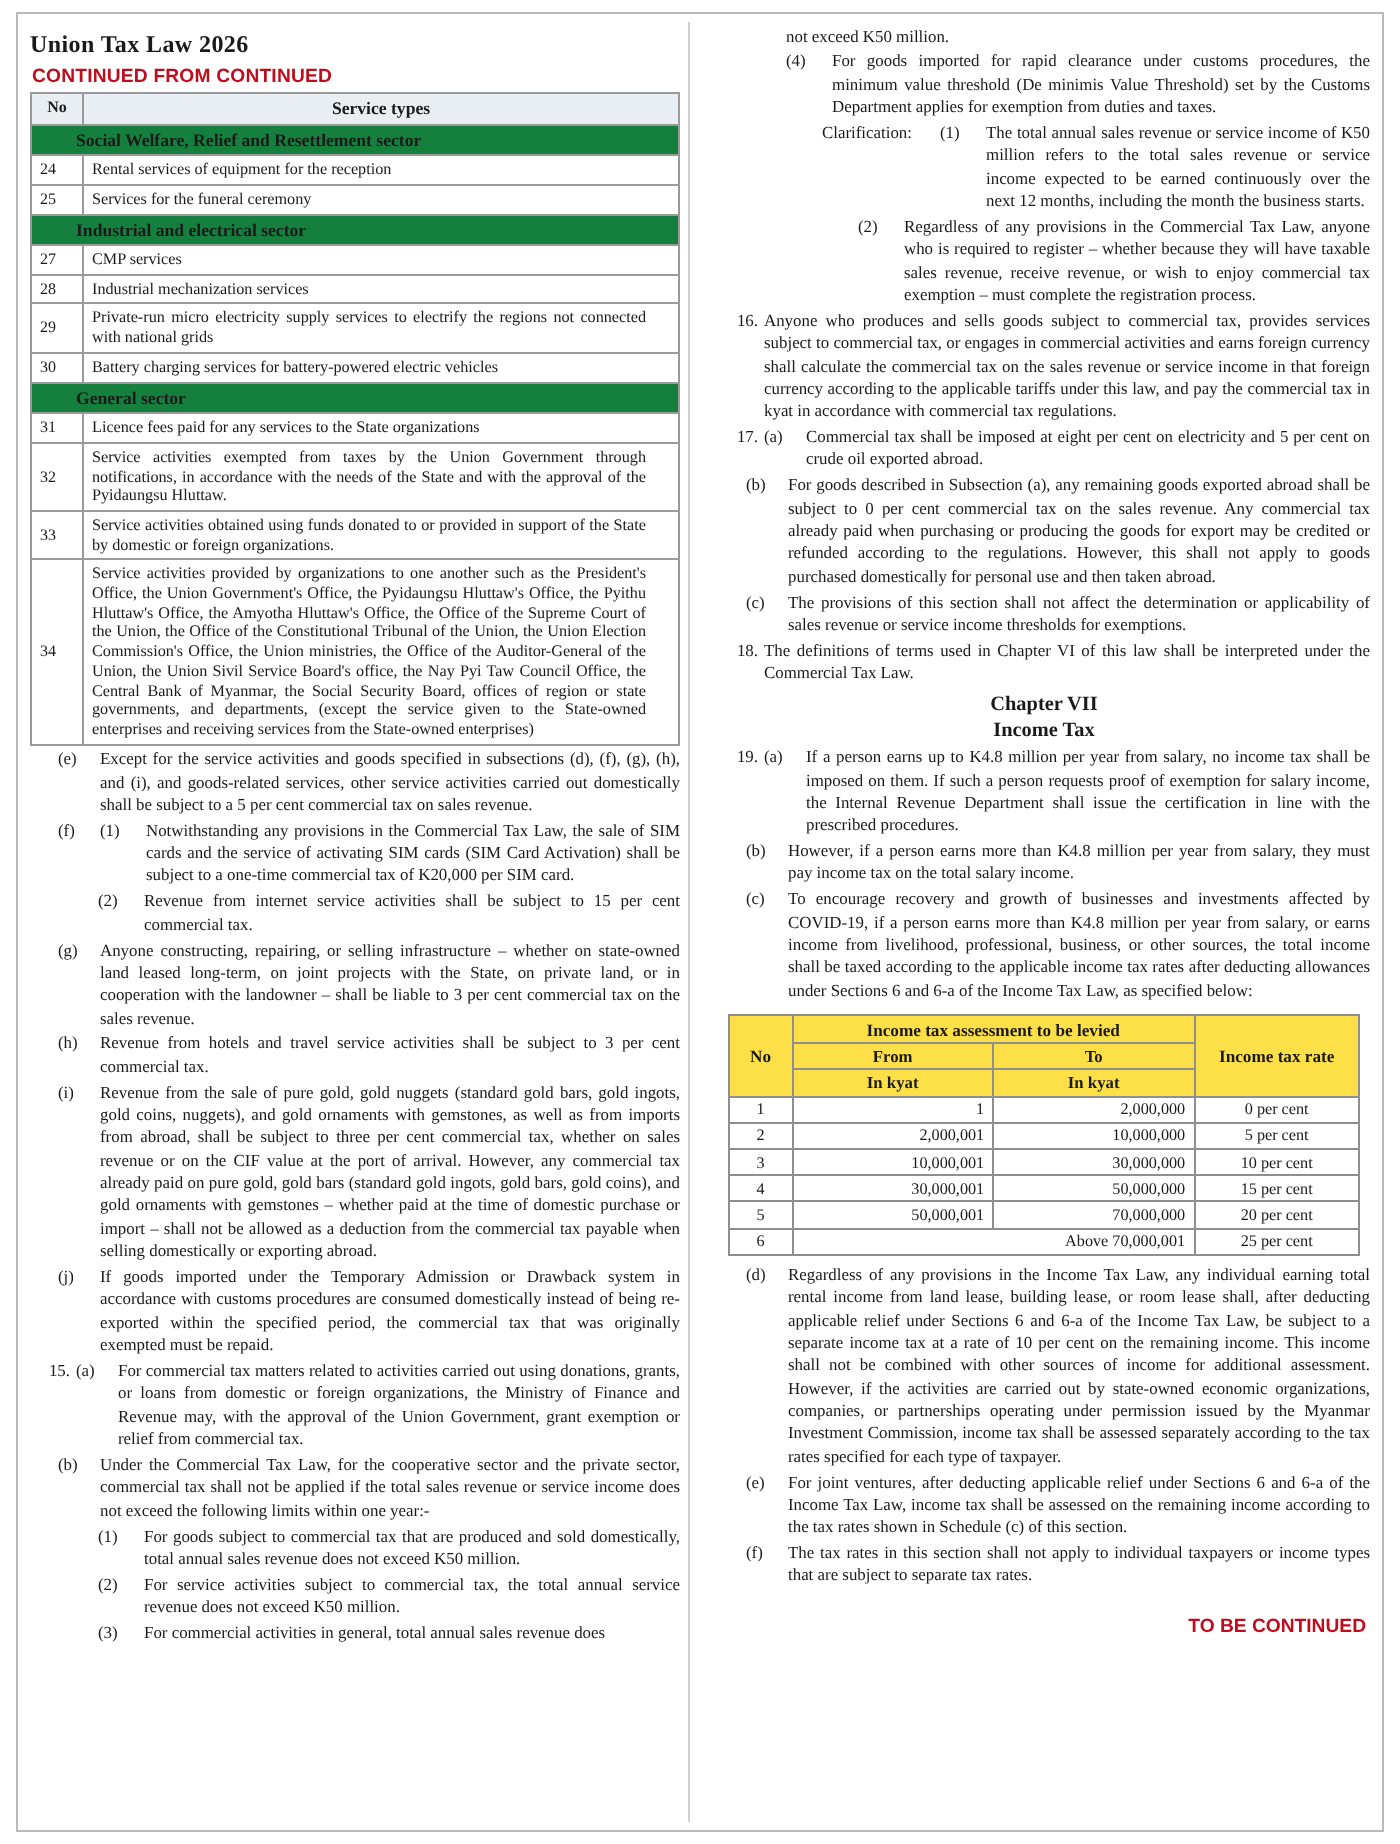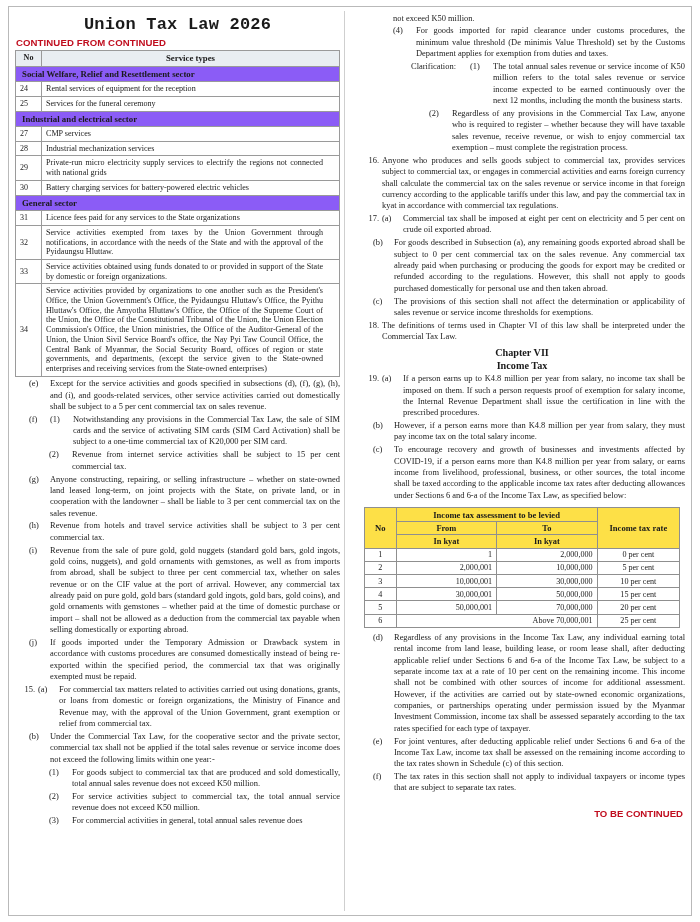--- a/index.html
+++ b/index.html
@@ -29,26 +29,26 @@
   }
   .col{
     width:333px;
     box-sizing:border-box;
   }
   .col-left{ padding-right:4px; border-right:1px solid #cfcfcf;}
   .col-right{ padding-left:4px;}
 
   
   .doc-title{
-    text-align:center;
-    font-weight:bold;
-    font-size:17px;
+    text-align:left;
+    font-weight:bold;
+    font-size:12px;
     letter-spacing:.2px;
     margin:4px 0 3px 0;
-    font-family:Liberation Mono, monospace;
+    font-family:Liberation Serif, serif;
   }
   .continued{
     color:#c00d1e;
     font-weight:bold;
     font-size:9.6px;
     letter-spacing:.1px;
     margin:0 0 2px 1px;
     font-family:"Liberation Sans", sans-serif;
   }
   .to-be-continued{
@@ -87,24 +87,24 @@
     font-size:8.8px;
     text-align:center;
     padding:2px 2px;
   }
   table.svc .no{
     width:26px;
     text-align:center;
     font-size:8px;
   }
   table.svc tr.sector td{
-    background:#8b5cf6;
+    background:#15803d;
     font-weight:bold;
     font-size:8.8px;
-    padding:2px 6px;
+    padding:2px 22px;
   }
   table.svc td.desc{ text-align:left; }
   table.svc td.just{ text-align:justify; text-align-last:left;}
 
   
   .para{
     display:flex;
     font-size:8.45px;
     line-height:1.345;
     margin-top:1.5px;

